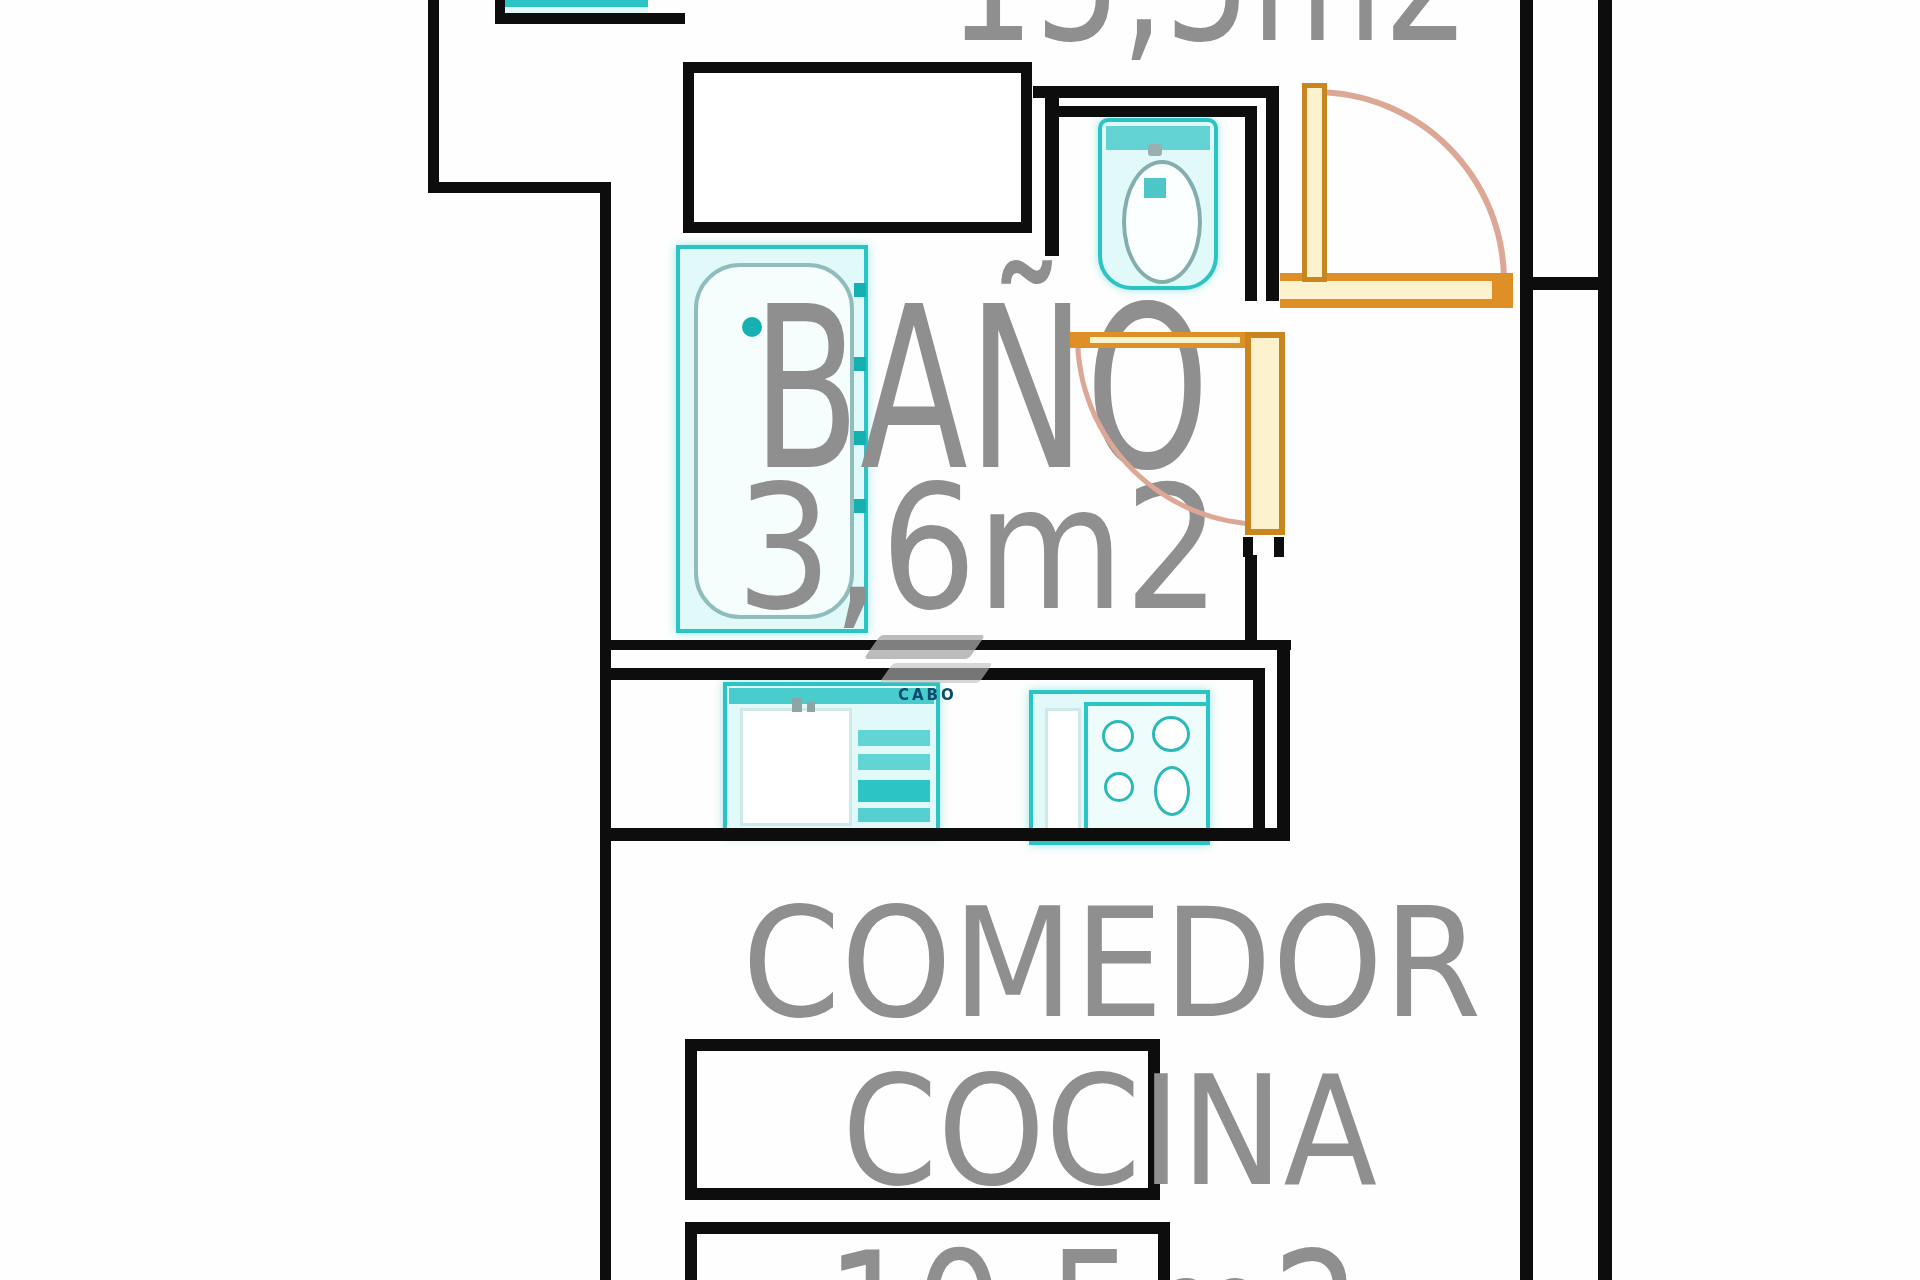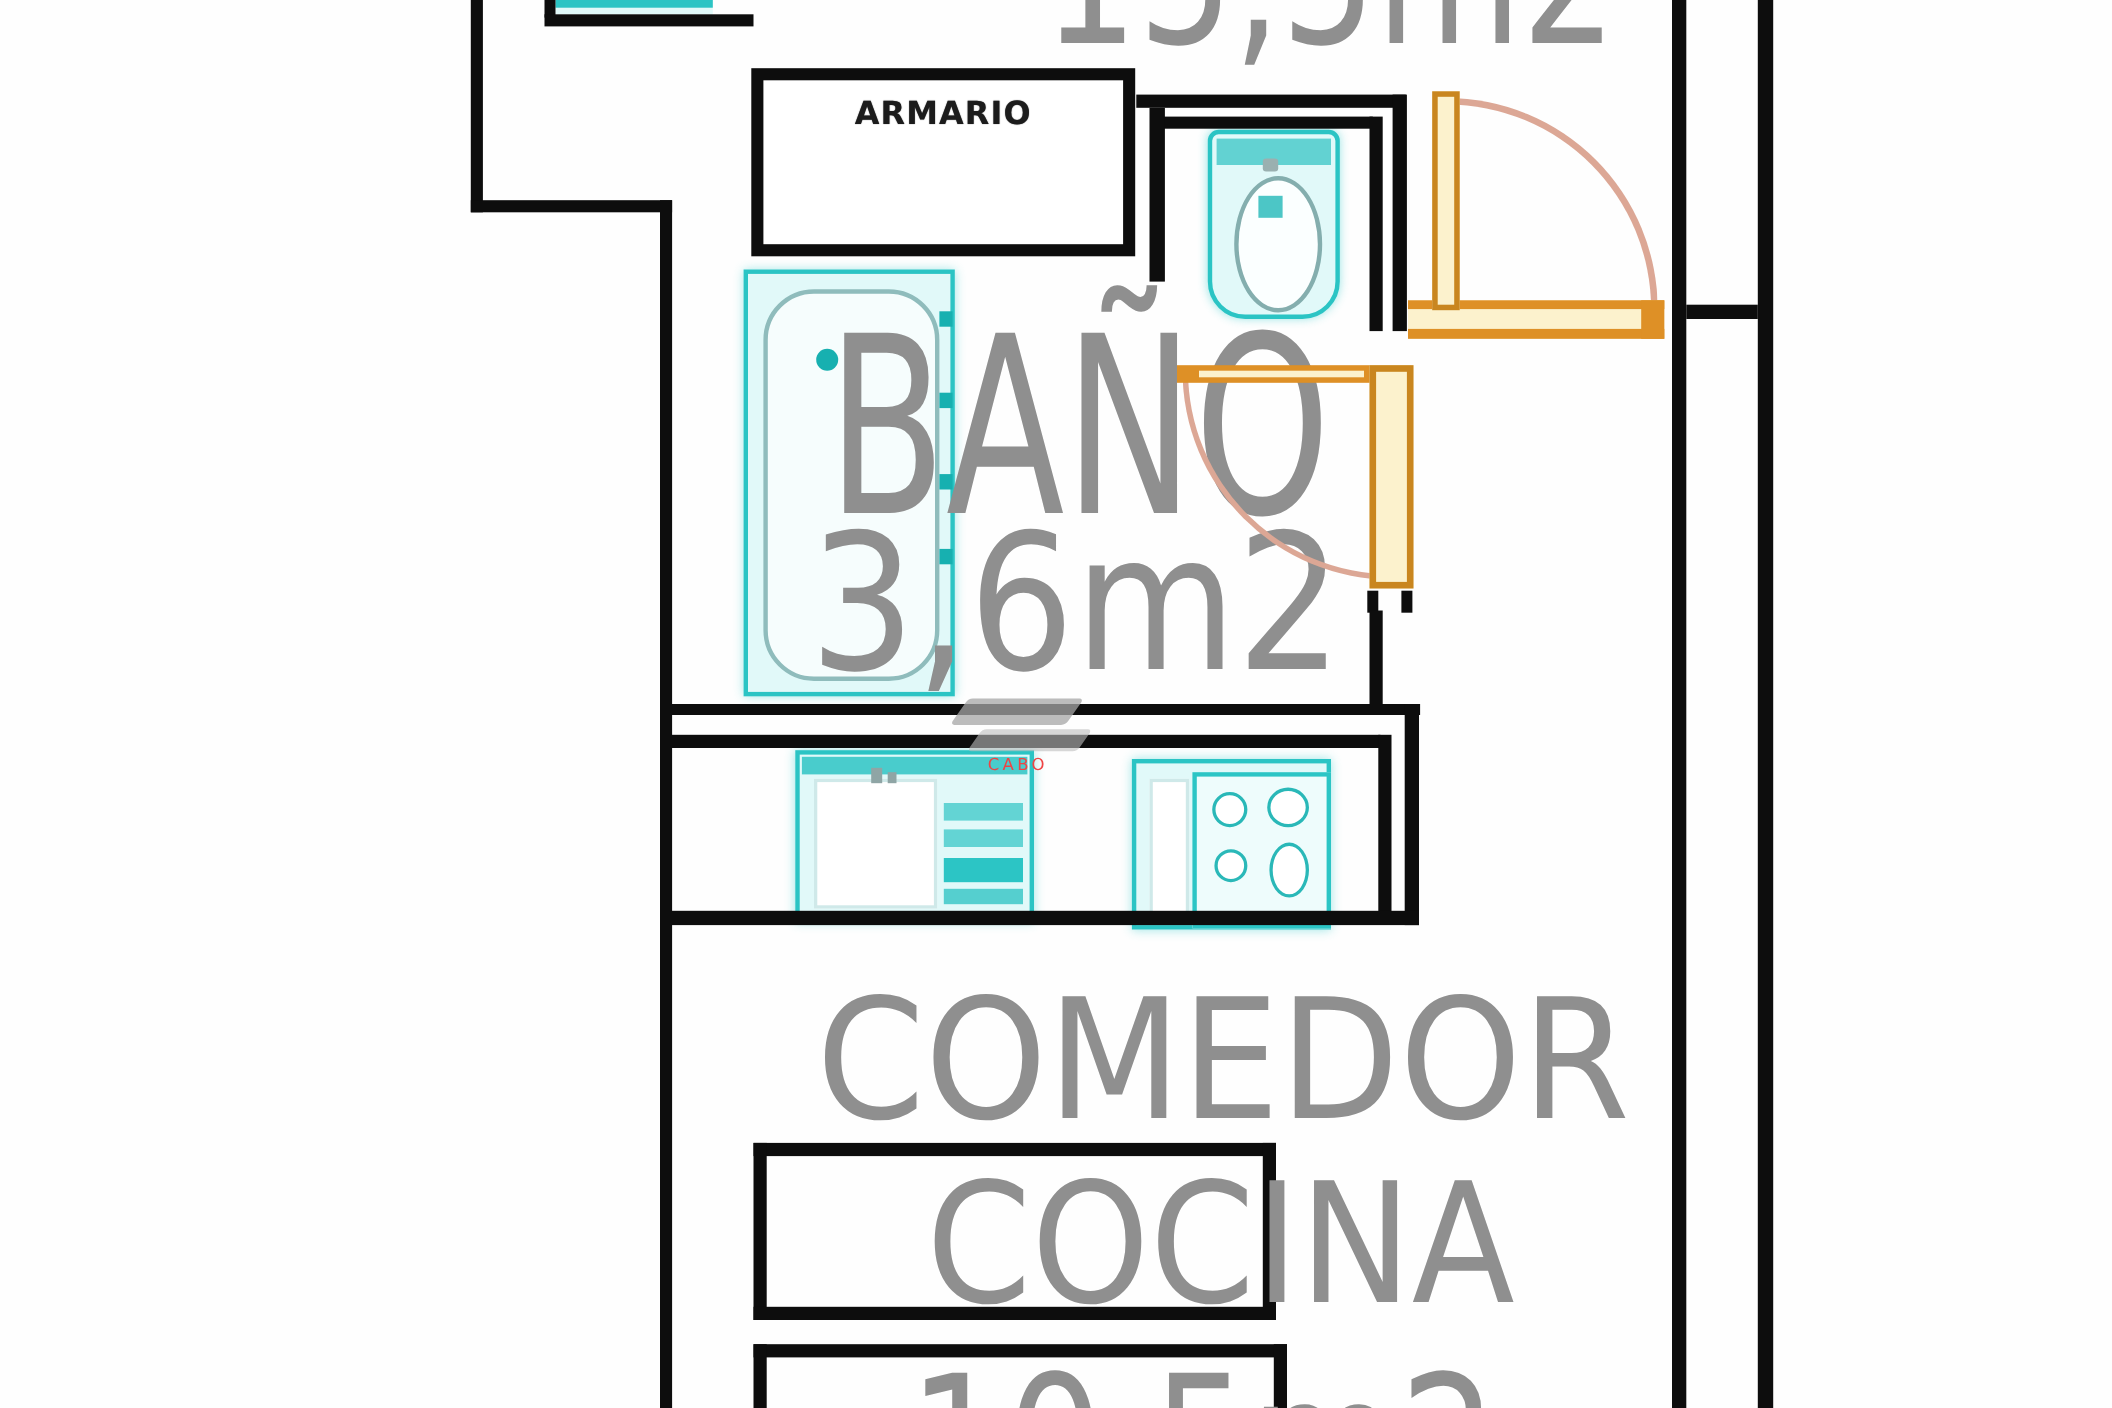--- a/index.html
+++ b/index.html
@@ -57,21 +57,20 @@
   <div class="wall" style="left:685px;top:1188px;width:475px;height:12px;"></div>
 
   <div class="wall" style="left:685px;top:1222px;width:485px;height:12px;"></div>
   <div class="wall" style="left:685px;top:1222px;width:12px;height:58px;"></div>
   <div class="wall" style="left:1158px;top:1222px;width:12px;height:58px;"></div>
 
   <div class="fix" style="left:505px;top:0;width:143px;height:13px;background:var(--fixture-fill,#e1f9f9);border-top:7px solid var(--fixture-teal,#2bc4c4);"></div>
 
   <div class="box-outline" style="left:683px;top:62px;width:349px;height:171px;"></div>
   <div class="closet-text" style="left:694px;top:84px;width:327px;">
-    <div>ARMARIO</div>
   </div>
 
   <div class="fix teal-border" style="left:676px;top:245px;width:192px;height:388px;">
     <div style="position:absolute;left:14px;top:14px;width:152px;height:348px;border:4px solid #8fbcbc;border-radius:46px;background:#f6fdfd;"></div>
     <div style="position:absolute;left:62px;top:68px;width:20px;height:20px;border-radius:50%;background:var(--fixture-teal-dark,#17b0b0);"></div>
     <div style="position:absolute;right:-2px;top:34px;width:12px;height:14px;background:var(--fixture-teal-dark,#17b0b0);"></div>
     <div style="position:absolute;right:-2px;top:108px;width:12px;height:14px;background:var(--fixture-teal-dark,#17b0b0);"></div>
     <div style="position:absolute;right:-2px;top:182px;width:12px;height:14px;background:var(--fixture-teal-dark,#17b0b0);"></div>
     <div style="position:absolute;right:-2px;top:250px;width:12px;height:14px;background:var(--fixture-teal-dark,#17b0b0);"></div>
   </div>
@@ -119,15 +118,15 @@
   <div class="cad" style="left:752px;top:277px;font-size:225px;transform:scaleX(.70);">BAÑO</div>
   <div class="cad" style="left:736px;top:463px;font-size:172px;transform:scaleX(.88);">3,6m2</div>
   <div class="cad" style="left:742px;top:888px;font-size:152px;transform:scaleX(.93);">COMEDOR</div>
   <div class="cad" style="left:842px;top:1056px;font-size:152px;transform:scaleX(.90);">COCINA</div>
   <div class="cad" style="left:826px;top:1229px;font-size:170px;transform:scaleX(.82);">10,5m2</div>
 
   <div class="wm" style="left:862px;top:605px;width:150px;height:110px;">
     <div style="position:absolute;left:10px;top:30px;width:105px;height:24px;background:#a6a6a6;opacity:.75;transform:skewX(-35deg);border-radius:4px;"></div>
     <div style="position:absolute;left:24px;top:58px;width:100px;height:20px;background:#bdbdbd;opacity:.6;transform:skewX(-35deg);border-radius:4px;"></div>
   </div>
-  <div class="wm" style="left:898px;top:686px;font-size:15px;font-weight:normal;color:#ef4444;letter-spacing:3px;">CABO</div>
+  <div class="wm" style="left:898px;top:686px;font-size:15px;font-weight:bold;color:#0c4a6e;letter-spacing:3px;">CABO</div>
 
 </div>
 
 </body></html>

